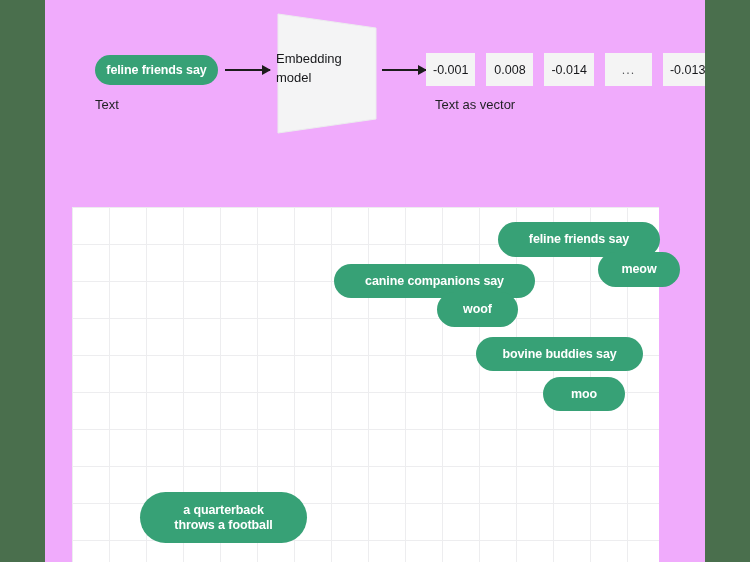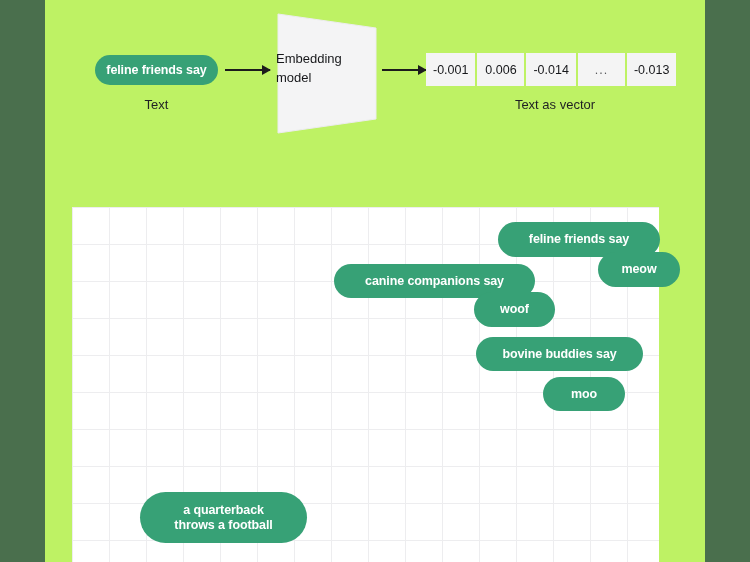--- a/index.html
+++ b/index.html
@@ -23,21 +23,21 @@
   }
   #band-left  { left: 0;   width: 45px; }
   #band-right { left: 705px; width: 45px; }
 
   .canvas {
     position: absolute;
     left: 45px;
     top: 0;
     width: 660px;
     height: 562px;
-    background: #bef264;
+    background: #f0abfc;
     overflow: hidden;
   }
 
   
   .pill {
     position: absolute;
     background: #37a176;
     color: #ffffff;
     border-radius: 999px;
     display: flex;
@@ -55,21 +55,20 @@
     top: 55px;
     width: 123px;
     height: 30px;
     font-size: 12.5px;
   }
 
   .caption {
     position: absolute;
     color: #1f2023;
     font-size: 13px;
-    text-align: center;
     white-space: nowrap;
   }
   #caption-text   { left: 50px;  top: 97px; width: 123px; }
   #caption-vector { left: 390px; top: 97px; width: 240px; }
 
   .arrow {
     position: absolute;
     height: 2px;
     background: #1c1c1c;
   }
@@ -102,21 +101,21 @@
     color: #17181b;
     line-height: 1.45;
     white-space: pre-line;
   }
 
   #vector {
     position: absolute;
     left: 381px;
     top: 53px;
     display: flex;
-    gap: 2px;
+    gap: 11px;
   }
   .vcell {
     background: #f4f4f4;
     height: 33px;
     display: flex;
     align-items: center;
     justify-content: center;
     font-size: 12.5px;
     color: #17181b;
     padding: 0 7px;
@@ -159,33 +158,33 @@
         <polygon points="2,2 100,16 100,107 2,121" fill="#f4f4f5" stroke="#ececee" stroke-width="1"></polygon>
       </svg>
     </div>
     <div id="model-label">Embedding
 model</div>
 
     <div class="arrow" id="arrow-2"></div>
 
     <div id="vector">
         <div class="vcell">-0.001</div>
-        <div class="vcell">0.006</div>
+        <div class="vcell">0.008</div>
         <div class="vcell">-0.014</div>
         <div class="vcell ellipsis">...</div>
         <div class="vcell">-0.013</div>
       </div>
 
     <div class="caption" id="caption-vector">Text as vector</div>
 
     <div id="plot">
         <div class="pill" style="left: 426px; top: 15px; width: 162px; height: 35px;">feline friends say</div>
         <div class="pill" style="left: 526px; top: 45px; width: 82px; height: 35px;">meow</div>
         <div class="pill" style="left: 262px; top: 57px; width: 201px; height: 34px;">canine companions say</div>
-        <div class="pill" style="left: 402px; top: 85px; width: 81px; height: 35px;">woof</div>
+        <div class="pill" style="left: 365px; top: 85px; width: 81px; height: 35px;">woof</div>
         <div class="pill" style="left: 404px; top: 130px; width: 167px; height: 34px;">bovine buddies say</div>
         <div class="pill" style="left: 471px; top: 170px; width: 82px; height: 34px;">moo</div>
         <div class="pill" style="left: 68px; top: 285px; width: 167px; height: 51px;">a quarterback
 throws a football</div>
       </div>
 
   </div>
 </div>
 
 </body></html>

